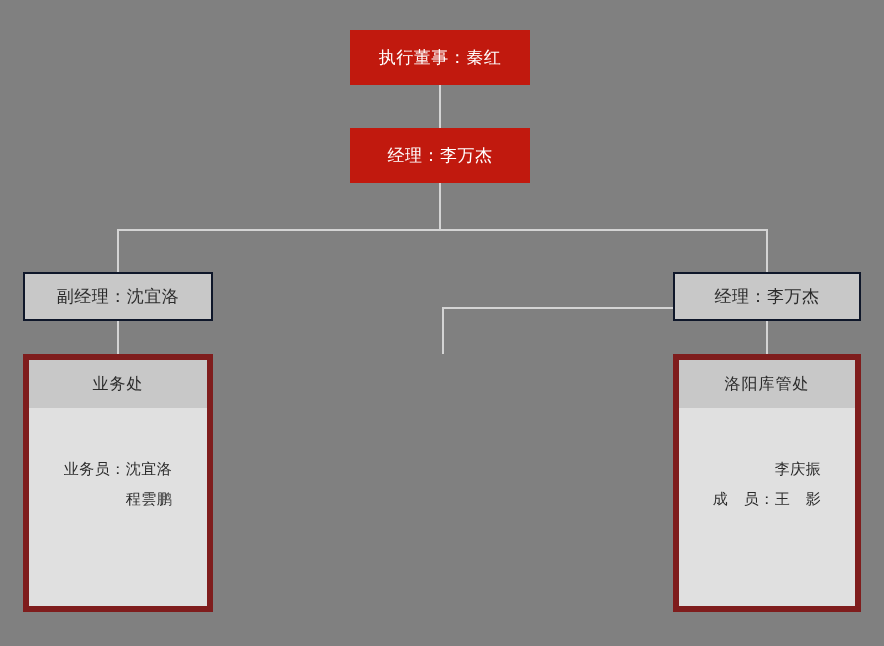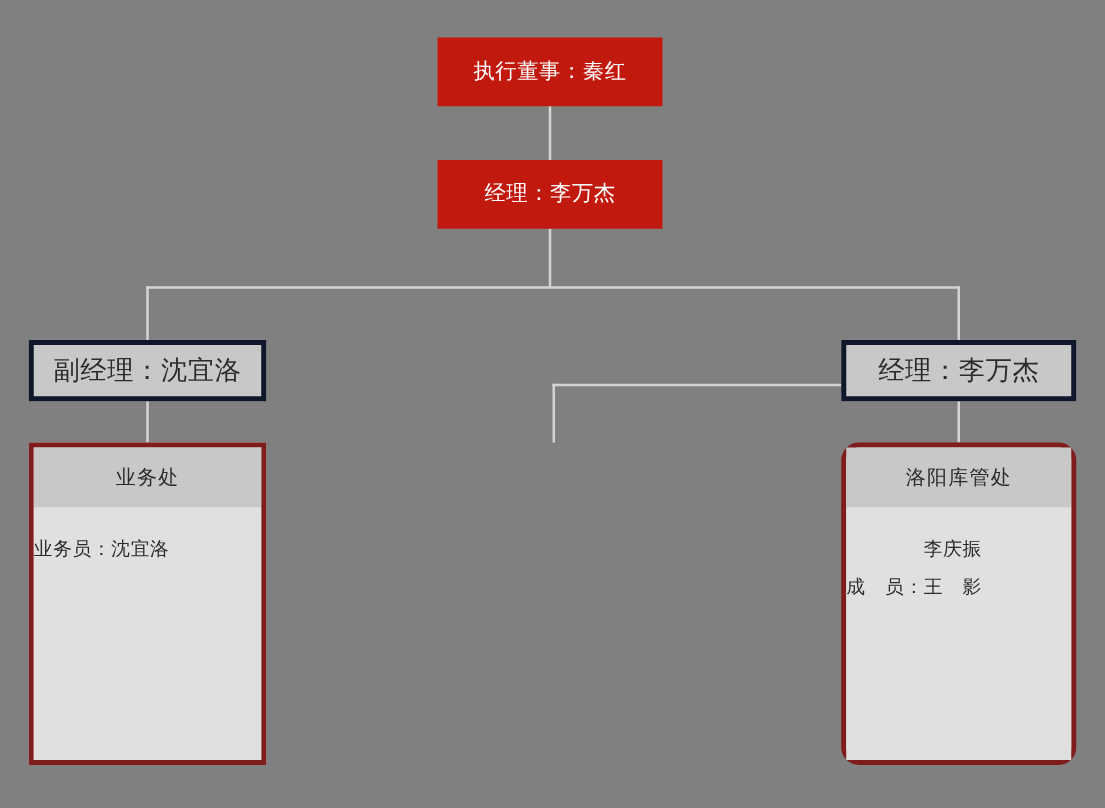--- a/index.html
+++ b/index.html
@@ -40,34 +40,34 @@
     letter-spacing: 0.5px;
     text-align: center;
     line-height: 1.2;
   }
 
   
   .node-gray {
     position: absolute;
     background: #c8c8c8;
     color: #2b2b2b;
-    border: 4px solid #0f172a;
+    border: 2px solid #0f172a;
     display: flex;
     align-items: center;
     justify-content: center;
-    font-size: 21px;
+    font-size: 17px;
     letter-spacing: 0.5px;
     text-align: center;
     line-height: 1.2;
   }
 
   
   .dept {
     position: absolute;
-    border: 4px solid #7f1d1d;
+    border: 6px solid #7f1d1d;
     background: #e0e0e0;
     display: flex;
     flex-direction: column;
   }
   .dept-header {
     background: #c8c8c8;
     color: #2b2b2b;
     height: 48px;
     display: flex;
     align-items: center;
@@ -75,20 +75,22 @@
     font-size: 16px;
     letter-spacing: 1px;
     flex: 0 0 auto;
   }
   .dept-body {
     flex: 1 1 auto;
     background: #e0e0e0;
     padding-top: 18px;
     display: flex;
     flex-direction: column;
+    align-items: center;
+    margin-top: 28px;
   }
   .member-row {
     font-size: 15px;
     color: #2b2b2b;
     line-height: 30px;
     white-space: pre;
     letter-spacing: 0.5px;
   }
 </style>
 </head>
@@ -128,25 +130,26 @@
   <div class="node-gray" style="left:673px; top:272px; width:188px; height:49px;">
     <span>经理：李万杰</span>
   </div>
 
   <div class="dept" style="left:23px; top:354px; width:190px; height:258px;">
     <div class="dept-header">
       <span>业务处</span>
     </div>
     <div class="dept-body">
       <div class="member-row">业务员：沈宜洛</div>
+      <div class="member-row">　　　　程雲鹏</div>
     </div>
   </div>
 
 
-  <div class="dept" style="left:673px; top:354px; width:188px; height:258px;border-radius:14px;">
+  <div class="dept" style="left:673px; top:354px; width:188px; height:258px;">
     <div class="dept-header">
       <span>洛阳库管处</span>
     </div>
     <div class="dept-body">
       <div class="member-row">　　　　李庆振</div>
       <div class="member-row">成　员：王　影</div>
     </div>
   </div>
 
 </div>

